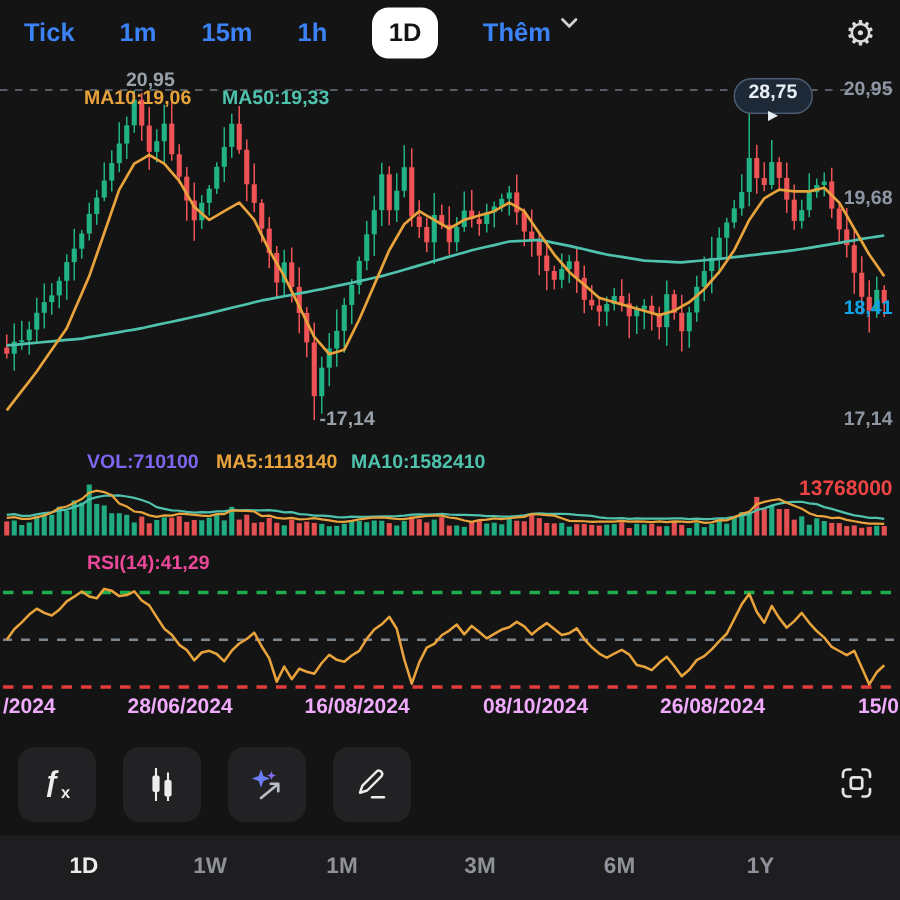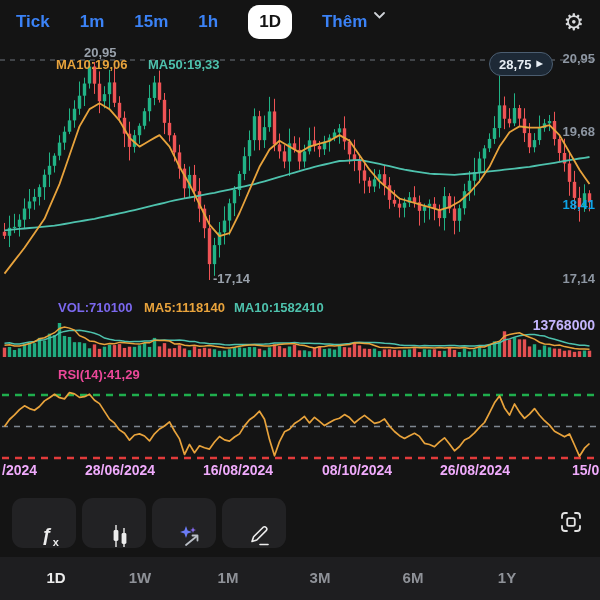--- a/index.html
+++ b/index.html
@@ -11,27 +11,27 @@
   .tab-pill{background:#fff;color:#141414;border-radius:11px;padding:7px 11px;font-size:17px;font-weight:700;}
   .tab-more{display:flex;gap:7px;}
   .gear{margin-left:auto;font-size:23px;color:#d8dadc;line-height:1;cursor:pointer;}
   
   .pane-svg{position:absolute;left:0;display:block;}
   .ovl{position:absolute;white-space:nowrap;}
   .ma-lbl{font-size:13px;font-weight:700;padding-left:48px;}
   .axis-lbl{font-size:13px;font-weight:600;text-align:right;right:5px;}
   .anno{font-size:13px;font-weight:600;color:#99a1ab;}
   .badge{position:absolute;left:489px;top:52px;height:22px;padding:0 9px;display:flex;align-items:center;gap:5px;
-         background:#1d2936;border:1.5px solid #4b5d70;border-radius:13px;font-size:13px;font-weight:700;color:#e8eef4;cursor:pointer;}
+         background:#1d2936;border:1.5px solid #4b5d70;border-radius:13px;font-size:13px;font-weight:700;color:#e8eef4;cursor:pointer;flex-direction:column;}
   .badge .tri{font-size:8px;line-height:1;color:#e8eef4;}
   .date-lbl{position:absolute;top:462px;font-size:14px;font-weight:700;color:#f0abfc;}
   
   .toolbar{position:absolute;left:0;top:488px;width:600px;height:64px;}
   .tool-btn{position:absolute;top:10px;width:52px;height:50px;background:#222224;border-radius:11px;
-            display:flex;align-items:flex-end;justify-content:center;cursor:pointer;padding-left:12px;}
+            display:flex;align-items:center;justify-content:center;cursor:pointer;}
   .fx{font-size:19px;color:#ececec;font-style:italic;font-weight:600;}
   .fx sub{font-size:11px;font-style:normal;margin-left:1px;}
   .fullscreen-btn{position:absolute;right:12px;top:16px;width:34px;height:36px;display:flex;align-items:center;justify-content:center;cursor:pointer;}
   
   .rangebar{position:absolute;left:0;top:557px;width:600px;height:43px;background:#1e1e20;}
   .range-item{position:absolute;top:12px;font-size:15px;font-weight:600;color:#8f9298;cursor:pointer;transform:translateX(-50%);}
   .range-item.active{color:#ececec;}
 </style>
 </head>
 <body>
@@ -306,21 +306,21 @@
   <span class="ovl axis-lbl" style="top:271px;color:#8d96a2">17,14</span>
 
   <div class="badge">
     <span>28,75</span>
     <span class="tri">▶</span>
   </div>
 
   <span class="ovl ma-lbl" style="left:10px;top:300px;color:#7b68ee">VOL:710100</span>
   <span class="ovl ma-lbl" style="left:96px;top:300px;color:#e8a33c">MA5:1118140</span>
   <span class="ovl ma-lbl" style="left:186px;top:300px;color:#4ec2ad">MA10:1582410</span>
-  <span class="ovl axis-lbl" style="top:317px;font-size:14px;color:#c4b5fd">13768000</span>
+  <span class="ovl axis-lbl" style="top:317px;font-size:14px;color:#ef4444">13768000</span>
   <svg id="volSvg" class="pane-svg" style="top:306px" width="600" height="52" viewBox="0 0 600 52">
       <rect x="2.8" y="41.61595112281663" width="3.4" height="9.38404887718337" fill="#ef5355" opacity="0.95"></rect>
       <rect x="7.8" y="40.97683628372701" width="3.4" height="10.023163716272993" fill="#21b386" opacity="0.95"></rect>
       <rect x="12.8" y="43.98602284117882" width="3.4" height="7.013977158821176" fill="#21b386" opacity="0.95"></rect>
       <rect x="17.8" y="42.294480809473654" width="3.4" height="8.705519190526342" fill="#21b386" opacity="0.95"></rect>
       <rect x="22.8" y="37.97609633124718" width="3.4" height="13.023903668752826" fill="#21b386" opacity="0.95"></rect>
       <rect x="27.8" y="36.72116391729618" width="3.4" height="14.278836082703823" fill="#21b386" opacity="0.95"></rect>
       <rect x="32.8" y="37.173479736552956" width="3.4" height="13.826520263447046" fill="#21b386" opacity="0.95"></rect>
       <rect x="37.8" y="31.84092909288946" width="3.4" height="19.15907090711054" fill="#21b386" opacity="0.95"></rect>
       <rect x="42.8" y="34.612449516920584" width="3.4" height="16.387550483079416" fill="#21b386" opacity="0.95"></rect>

